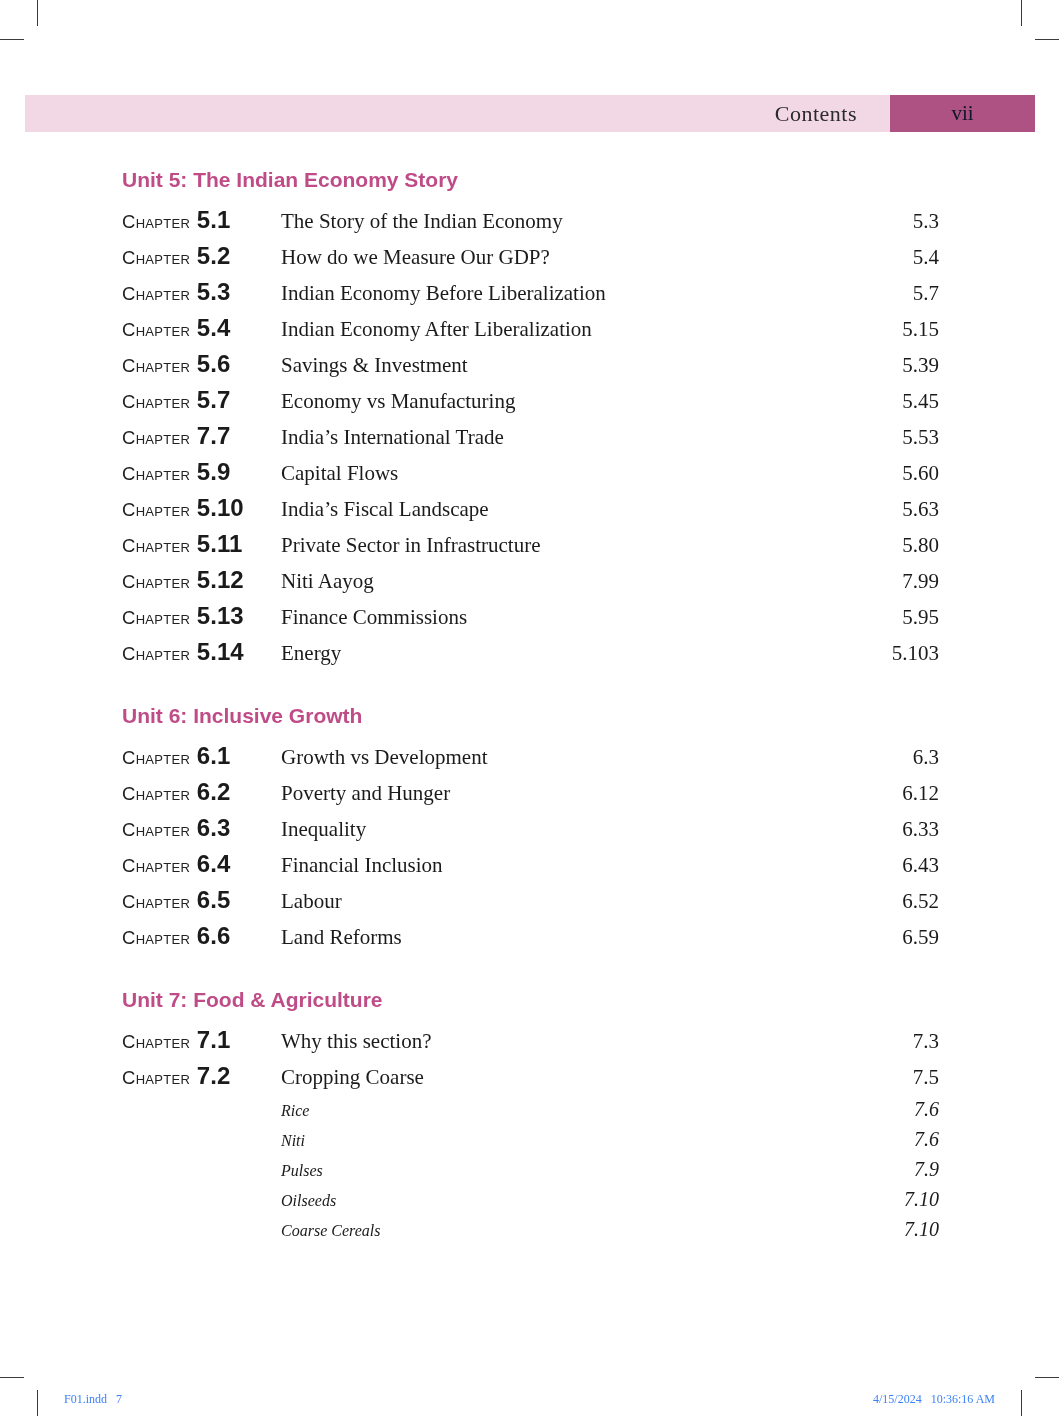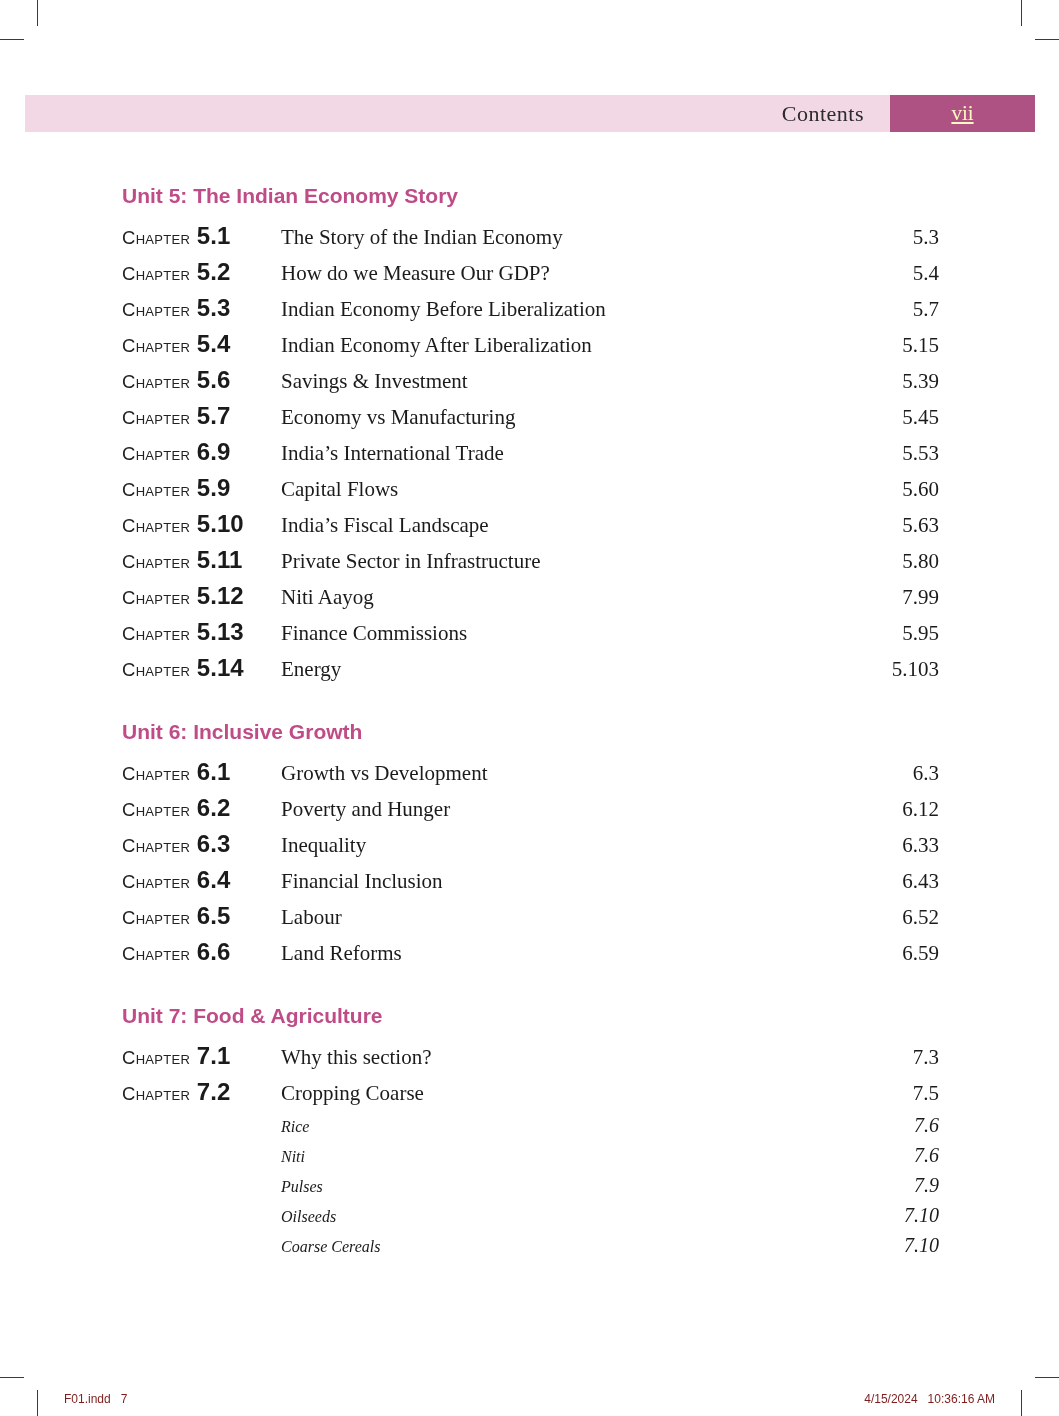--- a/index.html
+++ b/index.html
@@ -19,33 +19,32 @@
   .crop.h { width: 24px; height: 1px; }
 
   
   .band {
     position: absolute; left: 25px; top: 95px;
     width: 1010px; height: 37px;
     background: var(--band_pink, #f2d7e4);
     display: flex; align-items: center; justify-content: flex-end;
   }
   .contents-title {
-    font-size: 22px; color: #2b2b2b; margin-right: 26px; letter-spacing: 0.5px;
+    font-size: 22px; color: #2b2b2b; margin-right: 33px; letter-spacing: 0.5px;
   }
   .page-badge {
     width: 145px; height: 37px;
     background: var(--badge_pink, #ae5183);
-    color: #fef9c3;
+    color: #0f172a;
     display: flex; align-items: center; justify-content: center;
     font-size: 21px;
-    text-decoration: underline;
-  }
-
-  
-  .toc { position: absolute; left: 122px; top: 184px; width: 817px; }
+  }
+
+  
+  .toc { position: absolute; left: 122px; top: 168px; width: 817px; }
   .unit-heading {
     font-family: "Liberation Sans", sans-serif;
     font-weight: bold; font-size: 21px;
     color: var(--unit_pink, #bf4c87);
     margin: 30px 0 14px 0;
     line-height: 24px;
   }
   .unit:first-child .unit-heading { margin-top: 0; }
 
   .toc-row { display: flex; align-items: baseline; height: 36px; }
@@ -59,22 +58,22 @@
   .ch-num { font-weight: bold; font-size: 24px; color: #1b1b1b; }
   .ch-title { font-size: 21px; flex: 1 1 auto; white-space: nowrap; overflow: hidden; }
   .ch-title.italic { font-style: italic; font-size: 16px; }
   .ch-page { font-size: 21px; margin-left: 12px; text-align: right; white-space: nowrap; }
   .toc-row.sub-row .ch-page { font-style: italic; font-size: 20px; }
 
   
   .footer {
     position: absolute; left: 64px; right: 64px; top: 1392px;
     display: flex; justify-content: space-between;
-    font-family: Liberation Sans, sans-serif;
-    font-size: 12px; color: #7f1d1d;
+    font-family: Liberation Serif, serif;
+    font-size: 12px; color: #3b82f6;
   }
   .f-left, .f-right { white-space: pre; }
 </style>
 </head>
 <body>
 
 <div class="page">
 
   <div class="crop v" style="left:37px; top:0;"></div>
   <div class="crop h" style="left:0; top:39px;"></div>
@@ -117,21 +116,21 @@
           <span class="ch-label"><span class="ch-word">Chapter</span><span class="ch-num"> 5.6</span></span>
           <span class="ch-title">Savings &amp; Investment</span>
           <span class="ch-page">5.39</span>
         </div>
         <div class="toc-row">
           <span class="ch-label"><span class="ch-word">Chapter</span><span class="ch-num"> 5.7</span></span>
           <span class="ch-title">Economy vs Manufacturing</span>
           <span class="ch-page">5.45</span>
         </div>
         <div class="toc-row">
-          <span class="ch-label"><span class="ch-word">Chapter</span><span class="ch-num"> 6.9</span></span>
+          <span class="ch-label"><span class="ch-word">Chapter</span><span class="ch-num"> 7.7</span></span>
           <span class="ch-title">India’s International Trade</span>
           <span class="ch-page">5.53</span>
         </div>
         <div class="toc-row">
           <span class="ch-label"><span class="ch-word">Chapter</span><span class="ch-num"> 5.9</span></span>
           <span class="ch-title">Capital Flows</span>
           <span class="ch-page">5.60</span>
         </div>
         <div class="toc-row">
           <span class="ch-label"><span class="ch-word">Chapter</span><span class="ch-num"> 5.10</span></span>

